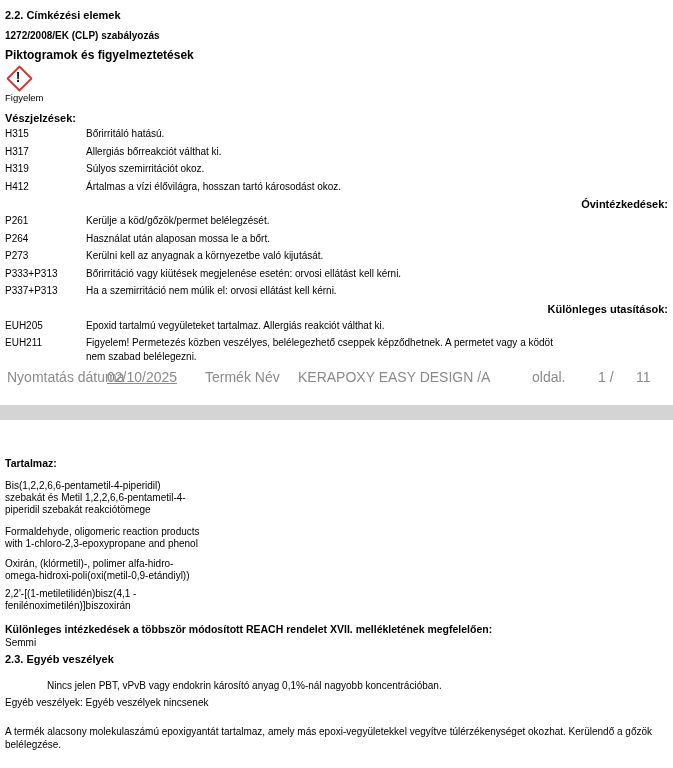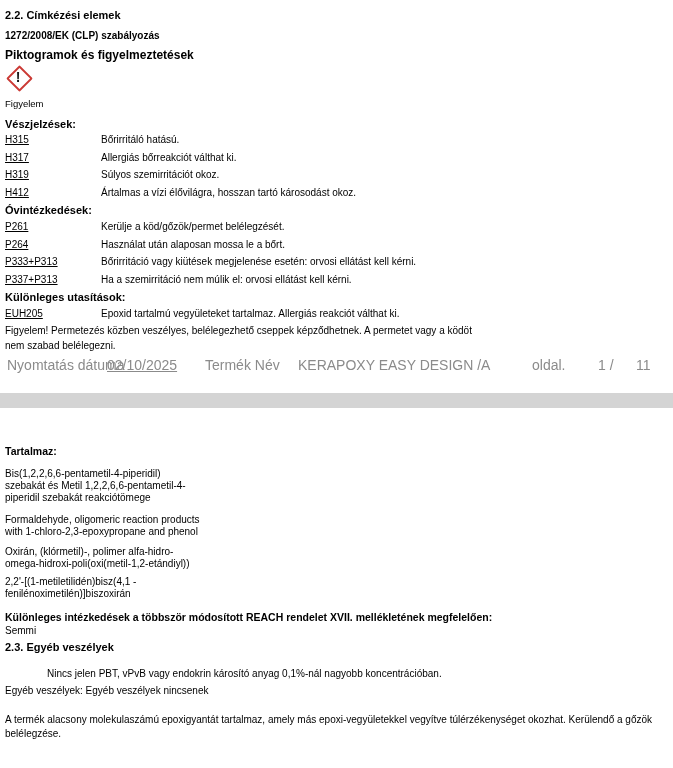--- a/index.html
+++ b/index.html
@@ -20,25 +20,25 @@
   .diamond .shape{
     position:absolute;left:4.5px;top:4.5px;width:15px;height:15px;
     border:2.6px solid #cb3a35;border-radius:1.5px;
     transform:rotate(45deg);background:#ffffff;
   }
   .diamond .excl{
     position:absolute;left:0;top:3px;width:26px;text-align:center;
     font-weight:900;font-size:14px;line-height:20px;color:#1a1a1a;
   }
   .diamond .excl::after{content:"!";}
-  .signal-word{font-size:9.5px;line-height:12px;margin-top:8px;}
+  .signal-word{font-size:9.5px;line-height:12px;margin-top:2px;}
   .h-sec{font-size:11px;font-weight:bold;line-height:14px;margin-top:7px;}
-  .h-sec.tight{margin-top:2px;line-height:15px;}
+  .h-sec.tight{margin-top:2px;line-height:15px;text-align:right;}
   .stmt-row{display:flex;font-size:10px;line-height:17.5px;}
-  .stmt-code{width:96px;flex-shrink:0;text-decoration:underline;}
+  .stmt-code{width:81px;flex-shrink:0;}
   .stmt-desc{max-width:560px;}
   .stmt-row.euh{line-height:17px;}
   .stmt-row.euh .stmt-desc{white-space:pre-line;line-height:14.5px;padding-top:2px;}
   .footer-row{position:relative;height:12px;margin-top:4px;font-size:14px;color:#8b8b8b;text-align:center;}
   .footer-row span{position:absolute;top:0;white-space:nowrap;}
   .f-print-label{left:2px;}
   .f-print-date{left:102px;text-decoration:underline;}
   .f-prod-label{left:200px;}
   .f-prod-name{left:293px;}
   .f-page-label{left:527px;}
@@ -99,35 +99,40 @@
 
     <div class="stmt-row">
       <span class="stmt-code">P261</span>
       <span class="stmt-desc">Kerülje a köd/gőzök/permet belélegzését.</span>
     </div>
     <div class="stmt-row">
       <span class="stmt-code">P264</span>
       <span class="stmt-desc">Használat után alaposan mossa le a bőrt.</span>
     </div>
     <div class="stmt-row">
+      <span class="stmt-code">P273</span>
+      <span class="stmt-desc">Kerülni kell az anyagnak a környezetbe való kijutását.</span>
+    </div>
+    <div class="stmt-row">
       <span class="stmt-code">P333+P313</span>
       <span class="stmt-desc">Bőrirritáció vagy kiütések megjelenése esetén: orvosi ellátást kell kérni.</span>
     </div>
     <div class="stmt-row">
       <span class="stmt-code">P337+P313</span>
       <span class="stmt-desc">Ha a szemirritáció nem múlik el: orvosi ellátást kell kérni.</span>
     </div>
 
     <div class="h-sec tight">Különleges utasítások:</div>
 
     <div class="stmt-row euh">
       <span class="stmt-code">EUH205</span>
       <span class="stmt-desc">Epoxid tartalmú vegyületeket tartalmaz. Allergiás reakciót válthat ki.</span>
     </div>
     <div class="stmt-row euh">
+      <span class="stmt-code">EUH211</span>
       <span class="stmt-desc">Figyelem! Permetezés közben veszélyes, belélegezhető cseppek képződhetnek. A permetet vagy a ködöt
 nem szabad belélegezni.</span>
     </div>
 
     <div class="footer-row">
       <span class="f-print-label">Nyomtatás dátuma</span>
       <span class="f-print-date">02/10/2025</span>
       <span class="f-prod-label">Termék Név</span>
       <span class="f-prod-name">KERAPOXY EASY DESIGN /A</span>
       <span class="f-page-label">oldal.</span>
@@ -142,21 +147,21 @@
   <div class="doc-bottom">
 
     <div class="h-contains">Tartalmaz:</div>
 
     <p class="substance">Bis(1,2,2,6,6-pentametil-4-piperidil)
 szebakát és Metil 1,2,2,6,6-pentametil-4-
 piperidil szebakát reakciótömege</p>
     <p class="substance">Formaldehyde, oligomeric reaction products
 with 1-chloro-2,3-epoxypropane and phenol</p>
     <p class="substance s3">Oxirán, (klórmetil)-, polimer alfa-hidro-
-omega-hidroxi-poli(oxi(metil-1,2-etándiyl))</p>
+omega-hidroxi-poli(oxi(metil-0,9-etándiyl))</p>
     <p class="substance s4">2,2'-[(1-metiletilidén)bisz(4,1 -
 fenilénoximetilén)]biszoxirán</p>
 
     <div class="h-reach">Különleges intézkedések a többször módosított REACH rendelet XVII. mellékletének megfelelően:</div>
     <div class="reach-value">Semmi</div>
 
     <div class="h-23">2.3. Egyéb veszélyek</div>
     <div class="pbt-line">Nincs jelen PBT, vPvB vagy endokrin károsító anyag 0,1%-nál nagyobb koncentrációban.</div>
     <div class="other-line">Egyéb veszélyek: Egyéb veszélyek nincsenek</div>
     <p class="note-para">A termék alacsony molekulaszámú epoxigyantát tartalmaz, amely más epoxi-vegyületekkel vegyítve túlérzékenységet okozhat. Kerülendő a gőzök belélegzése.</p>

